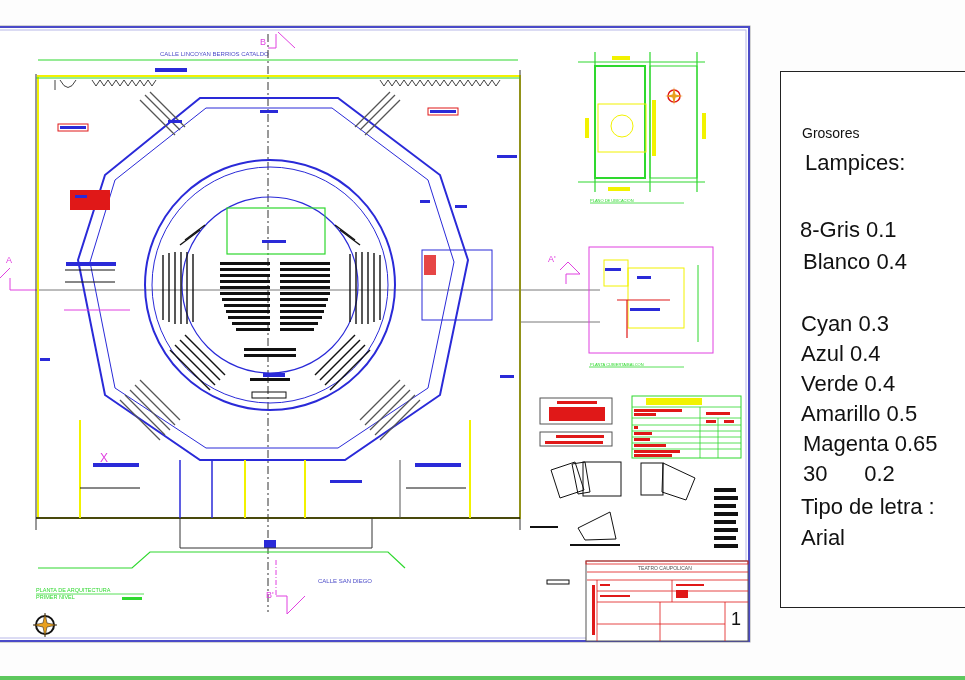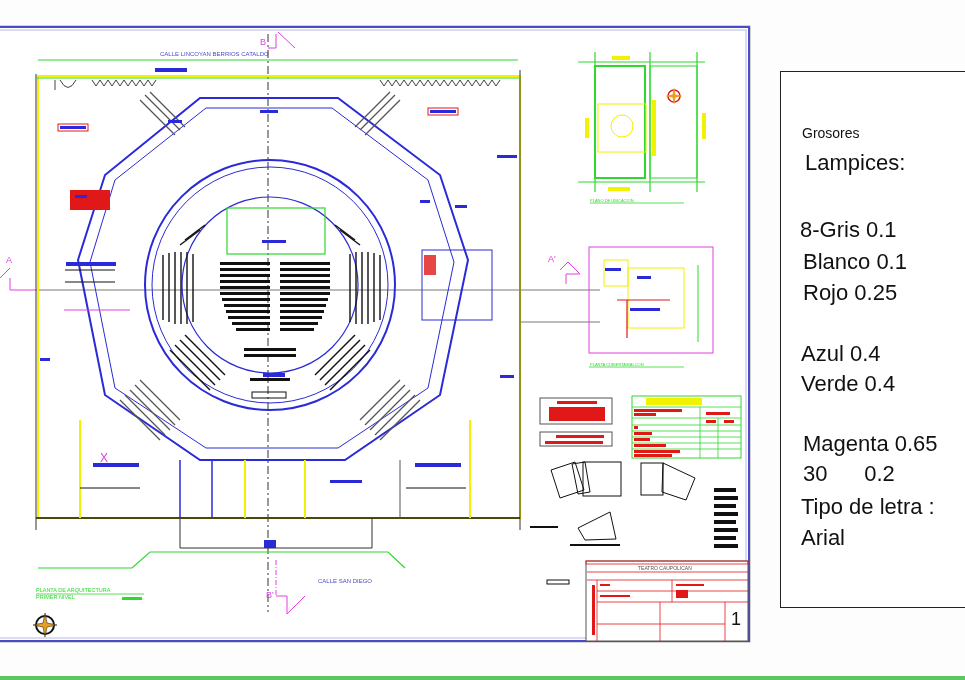--- a/index.html
+++ b/index.html
@@ -318,23 +318,24 @@
     <rect x="676" y="590" width="12" height="8" fill="#e01818"></rect>
     <text x="638" y="570" font-size="5" fill="#555" class="cad-label">TEATRO CAUPOLICAN</text>
     <text x="731" y="625" font-size="18" fill="#111" class="cad-label">1</text>
   </g>
 </svg>
 
 <div class="legend-box">
   <div class="legend-title">Grosores</div>
   <div class="legend-title2">Lampices:</div>
   <div class="legend-row" style="left:19px;top:143px;">8-Gris 0.1</div>
-  <div class="legend-row" style="left:22px;top:175px;">Blanco 0.1</div>
-  <div class="legend-row" style="left:22px;top:206px;">Rojo 0.25</div>
+  <div class="legend-row" style="left:22px;top:175px;">Blanco 0.4</div>
+  <div class="legend-row" style="left:20px;top:237px;">Cyan 0.3</div>
   <div class="legend-row" style="left:20px;top:267px;">Azul 0.4</div>
   <div class="legend-row" style="left:20px;top:297px;">Verde 0.4</div>
+  <div class="legend-row" style="left:20px;top:327px;">Amarillo 0.5</div>
   <div class="legend-row" style="left:22px;top:357px;">Magenta 0.65</div>
   <div class="legend-row" style="left:22px;top:387px;">30      0.2</div>
   <div class="legend-row" style="left:20px;top:420px;">Tipo de letra :</div>
   <div class="legend-row" style="left:20px;top:451px;">Arial</div>
 </div>
 
 <div class="bottom-rule"></div>
 
 </body></html>

